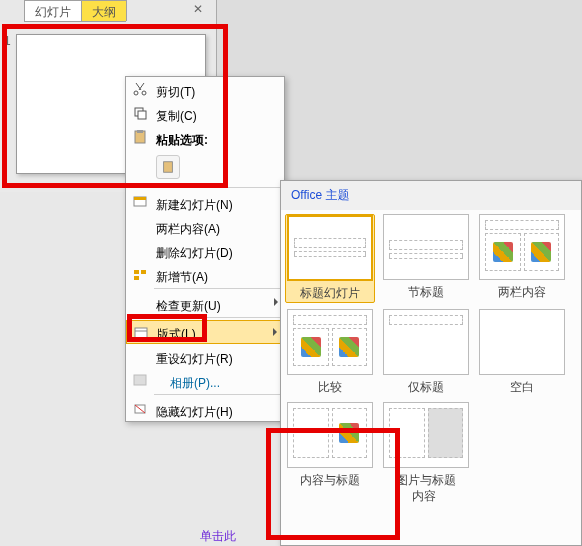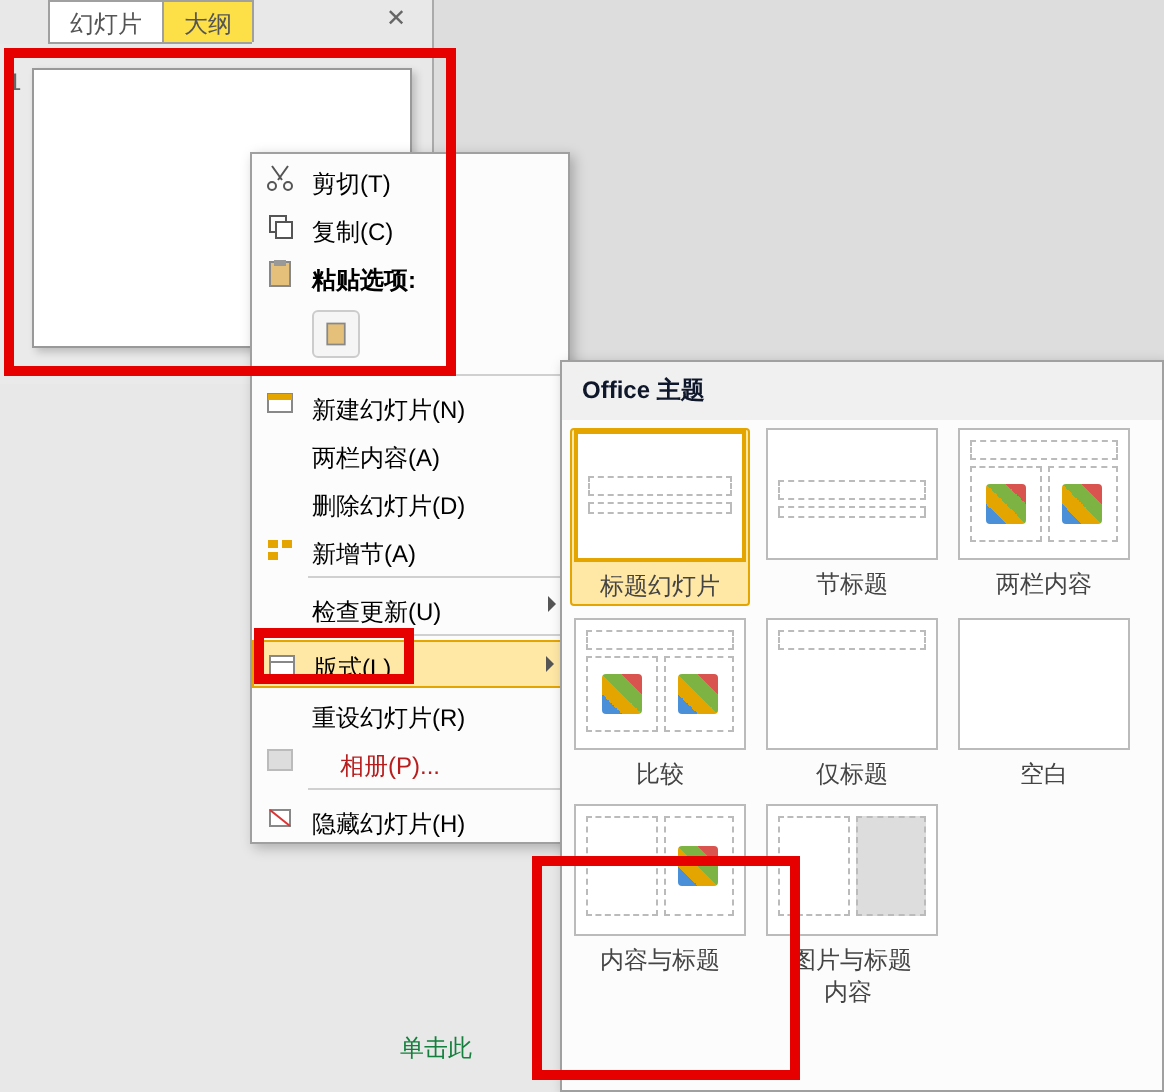--- a/index.html
+++ b/index.html
@@ -6,46 +6,46 @@
 body{background:#e8e8e8;width:582px;height:546px;position:relative;overflow:hidden;}
 .tabs{position:absolute;top:0;left:0;display:flex;height:22px;border-bottom:1px solid #a0a0a0;margin-left:24px;}
 .tab{padding:3px 10px;background:#fde047;border:1px solid #a0a0a0;border-bottom:none;color:#555;cursor:pointer;margin-right:-1px;}
 .tab.active{background:#fff;}
 .tab-close{position:absolute;left:190px;top:2px;width:16px;height:16px;color:#666;text-align:center;cursor:pointer;}
 .slide-panel{position:absolute;top:22px;left:0;width:210px;height:170px;background:#eaeaea;}
 .slide-num{position:absolute;left:4px;top:12px;color:#666;}
 .slide-thumb{position:absolute;left:16px;top:12px;width:190px;height:140px;background:#fff;border:1px solid #999;box-shadow:2px 2px 4px rgba(0,0,0,0.2);}
 .ctx-menu{position:absolute;left:125px;top:76px;width:160px;background:#fcfcfc;border:1px solid #a0a0a0;box-shadow:2px 2px 6px rgba(0,0,0,0.25);}
 .ctx-item{display:flex;align-items:flex-end;height:24px;padding-left:30px;position:relative;cursor:pointer;}
-.ctx-item.disabled{color:#b91c1c;padding-left:44px;}
+.ctx-item.disabled{color:#0369a1;padding-left:44px;}
 .ctx-item.highlighted{background:#ffe8a6;border:1px solid #e5a500;}
 .ctx-icon{position:absolute;left:6px;top:4px;width:16px;height:16px;}
 .ctx-sep{height:1px;background:#d0d0d0;margin:2px 4px 2px 28px;}
 .ctx-arrow{position:absolute;right:6px;top:7px;width:0;height:0;border-left:4px solid #555;border-top:4px solid transparent;border-bottom:4px solid transparent;}
 .paste-opt{height:36px;padding-left:30px;display:flex;align-items:center;}
 .paste-btn{width:24px;height:24px;border:1px solid #ccc;background:#f5f5f5;border-radius:3px;display:flex;align-items:center;justify-content:center;}
 .layout-panel{position:absolute;left:280px;top:180px;width:302px;height:366px;background:#fcfcfc;border:1px solid #a0a0a0;box-shadow:2px 2px 6px rgba(0,0,0,0.25);}
-.layout-header{padding:6px 10px;background:#f0f0f0;color:#0f172a;font-weight:bold;}
+.layout-header{padding:6px 10px;background:#f0f0f0;color:#1d4ed8;font-weight:normal;}
 .layout-grid{display:flex;flex-wrap:wrap;padding:4px;gap:6px;}
 .layout-item{width:90px;display:flex;flex-direction:column;align-items:center;cursor:pointer;}
 .layout-thumb{width:86px;height:66px;background:#fff;border:1px solid #bbb;position:relative;padding:5px;}
 .layout-item.selected .layout-thumb{border:2px solid #e5a500;background:#fff;}
 .layout-item.selected{background:#ffe8a6;border:1px solid #e5a500;border-radius:2px;}
 .layout-label{margin-top:4px;color:#444;text-align:center;}
 .lt-title{height:10px;border:1px dashed #bbb;margin-bottom:3px;}
 .lt-sub{height:6px;border:1px dashed #bbb;}
 .lt-body{height:38px;border:1px dashed #bbb;display:flex;align-items:center;justify-content:center;}
 .lt-half{display:flex;gap:3px;}
 .lt-half>div{flex:1;height:38px;border:1px dashed #bbb;display:flex;align-items:center;justify-content:center;}
 .lt-content-icon{width:20px;height:20px;background:linear-gradient(45deg,#4a90d9 25%,#e5a500 25% 50%,#7cb342 50% 75%,#d9534f 75%);border-radius:2px;}
 .red-box{position:absolute;border:5px solid #e60000;pointer-events:none;}
 .rb1{left:2px;top:24px;width:226px;height:164px;}
 .rb2{left:127px;top:314px;width:80px;height:28px;}
 .rb3{left:266px;top:428px;width:134px;height:112px;}
-.bottom-text{position:absolute;left:200px;top:516px;color:#15803d;}
+.bottom-text{position:absolute;left:200px;top:528px;color:#6d28d9;}
 .editor-area{position:absolute;left:216px;top:0;width:366px;height:180px;background:#ddd;border-left:1px solid #aaa;}
 </style>
 </head>
 <body>
 
 <div class="editor-area"></div>
 
 <div class="tabs">
   <div class="tab active">幻灯片</div>
   <div class="tab">大纲</div>

